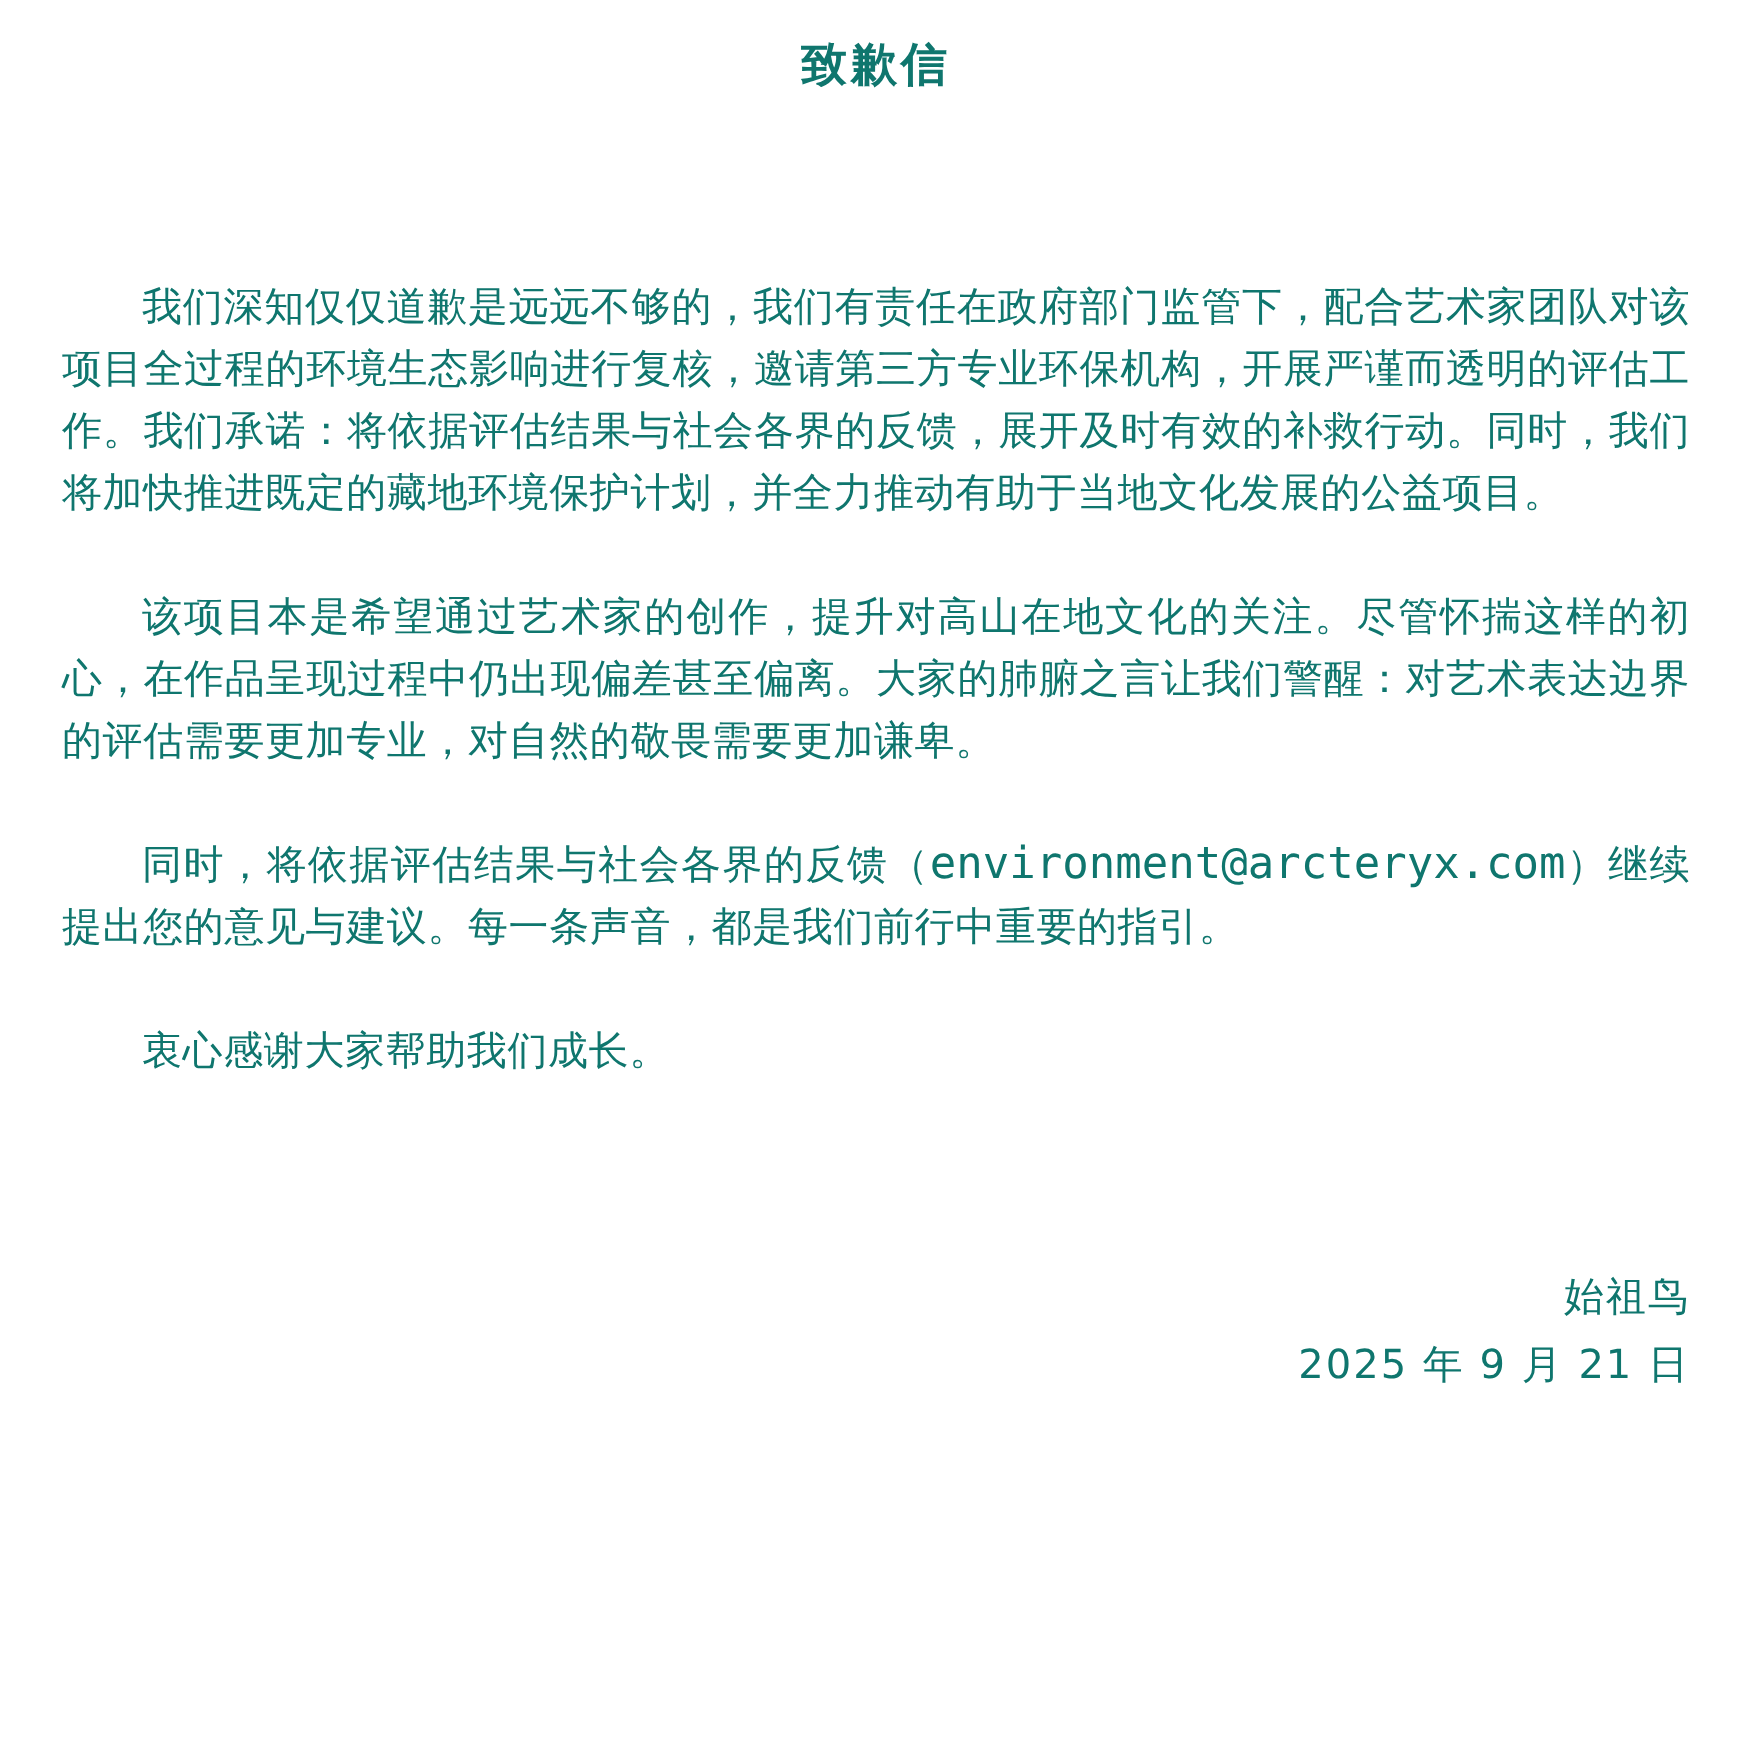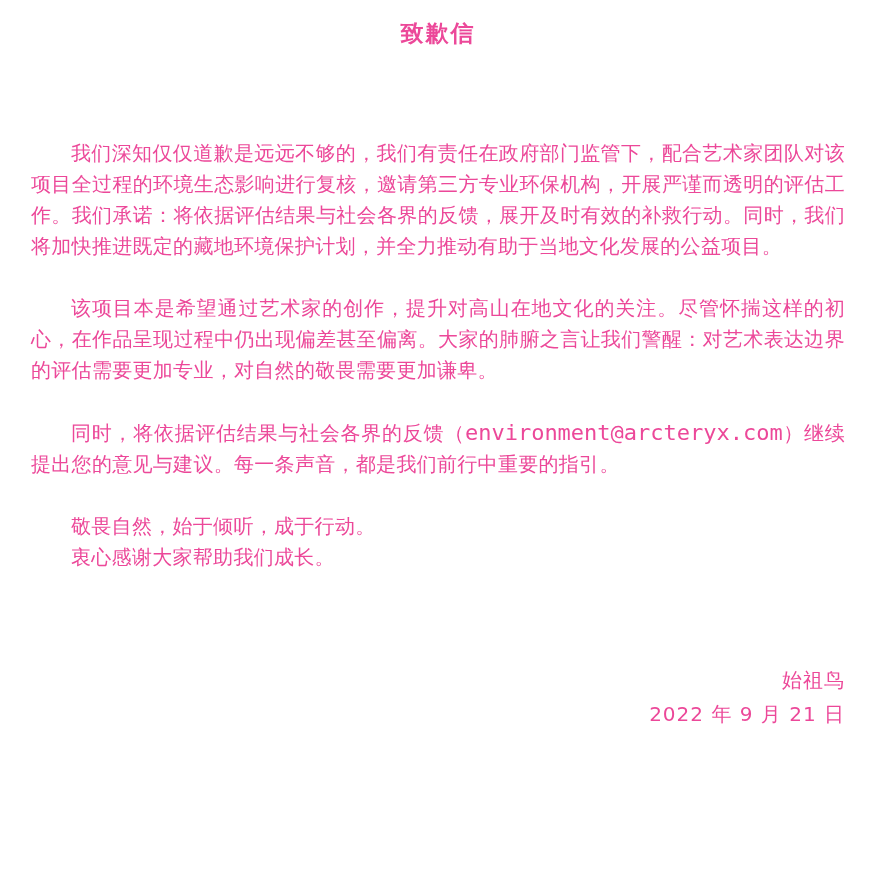--- a/index.html
+++ b/index.html
@@ -9,21 +9,21 @@
   }
   .page {
     position: relative;
     box-sizing: border-box;
     width: 876px;
     height: 832px;
     background: #ffffff;
     padding: 16px 31px 0 31px;
     overflow: hidden;
     font-family: "DejaVu Sans", "Liberation Sans", sans-serif;
-    color: #ec4899;
+    color: #0f766e;
   }
   .title {
     margin: 0 0 88px 0;
     font-size: 23px;
     line-height: 34px;
     font-weight: 700;
     text-align: center;
     letter-spacing: 2px;
   }
   .para {
@@ -66,24 +66,23 @@
 
   <div>
 
 
     <p class="para">我们深知仅仅道歉是远远不够的，我们有责任在政府部门监管下，配合艺术家团队对该项目全过程的环境生态影响进行复核，邀请第三方专业环保机构，开展严谨而透明的评估工作。我们承诺：将依据评估结果与社会各界的反馈，展开及时有效的补救行动。同时，我们将加快推进既定的藏地环境保护计划，并全力推动有助于当地文化发展的公益项目。</p>
 
     <p class="para">该项目本是希望通过艺术家的创作，提升对高山在地文化的关注。尽管怀揣这样的初心，在作品呈现过程中仍出现偏差甚至偏离。大家的肺腑之言让我们警醒：对艺术表达边界的评估需要更加专业，对自然的敬畏需要更加谦卑。</p>
 
     <p class="para"><span>同时，将依据评估结果与社会各界的反馈（</span><span class="email">environment@arcteryx.com</span><span>）继续提出您的意见与建议。每一条声音，都是我们前行中重要的指引。</span></p>
 
-    <p class="closing">敬畏自然，始于倾听，成于行动。</p>
 
     <p class="closing">衷心感谢大家帮助我们成长。</p>
 
   </div>
 
   <div class="signature">
     <p>始祖鸟</p>
-    <p>2022 年 9 月 21 日</p>
+    <p>2025 年 9 月 21 日</p>
   </div>
 
 </div>
 
 </body></html>

